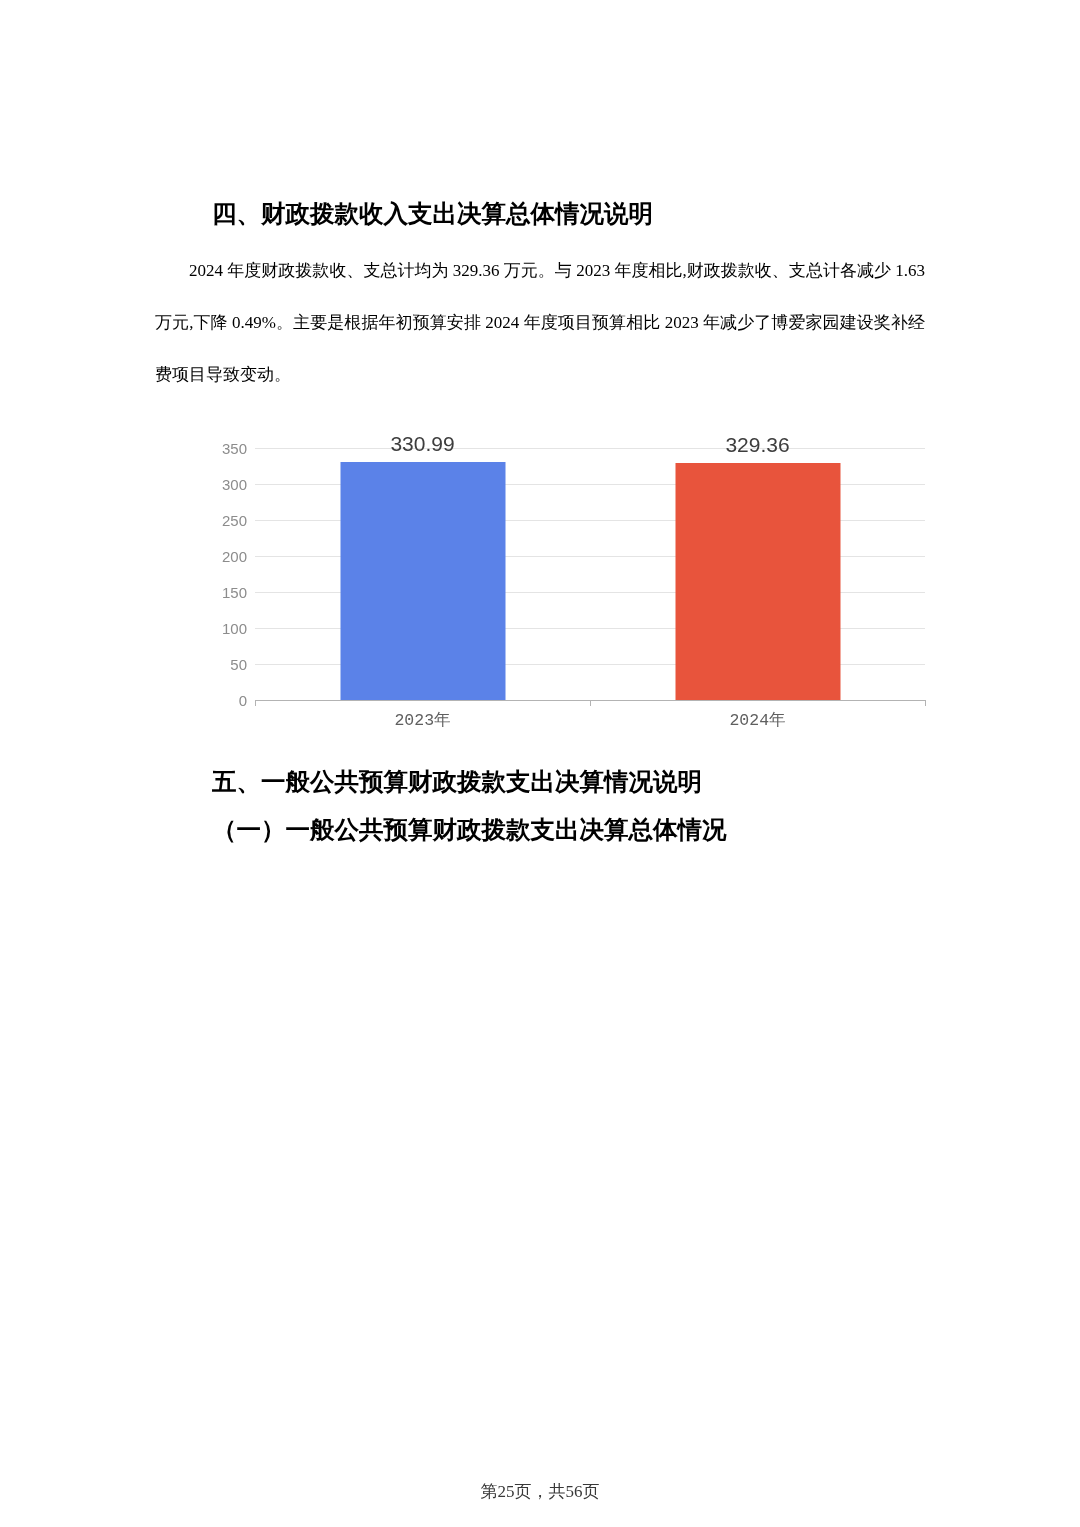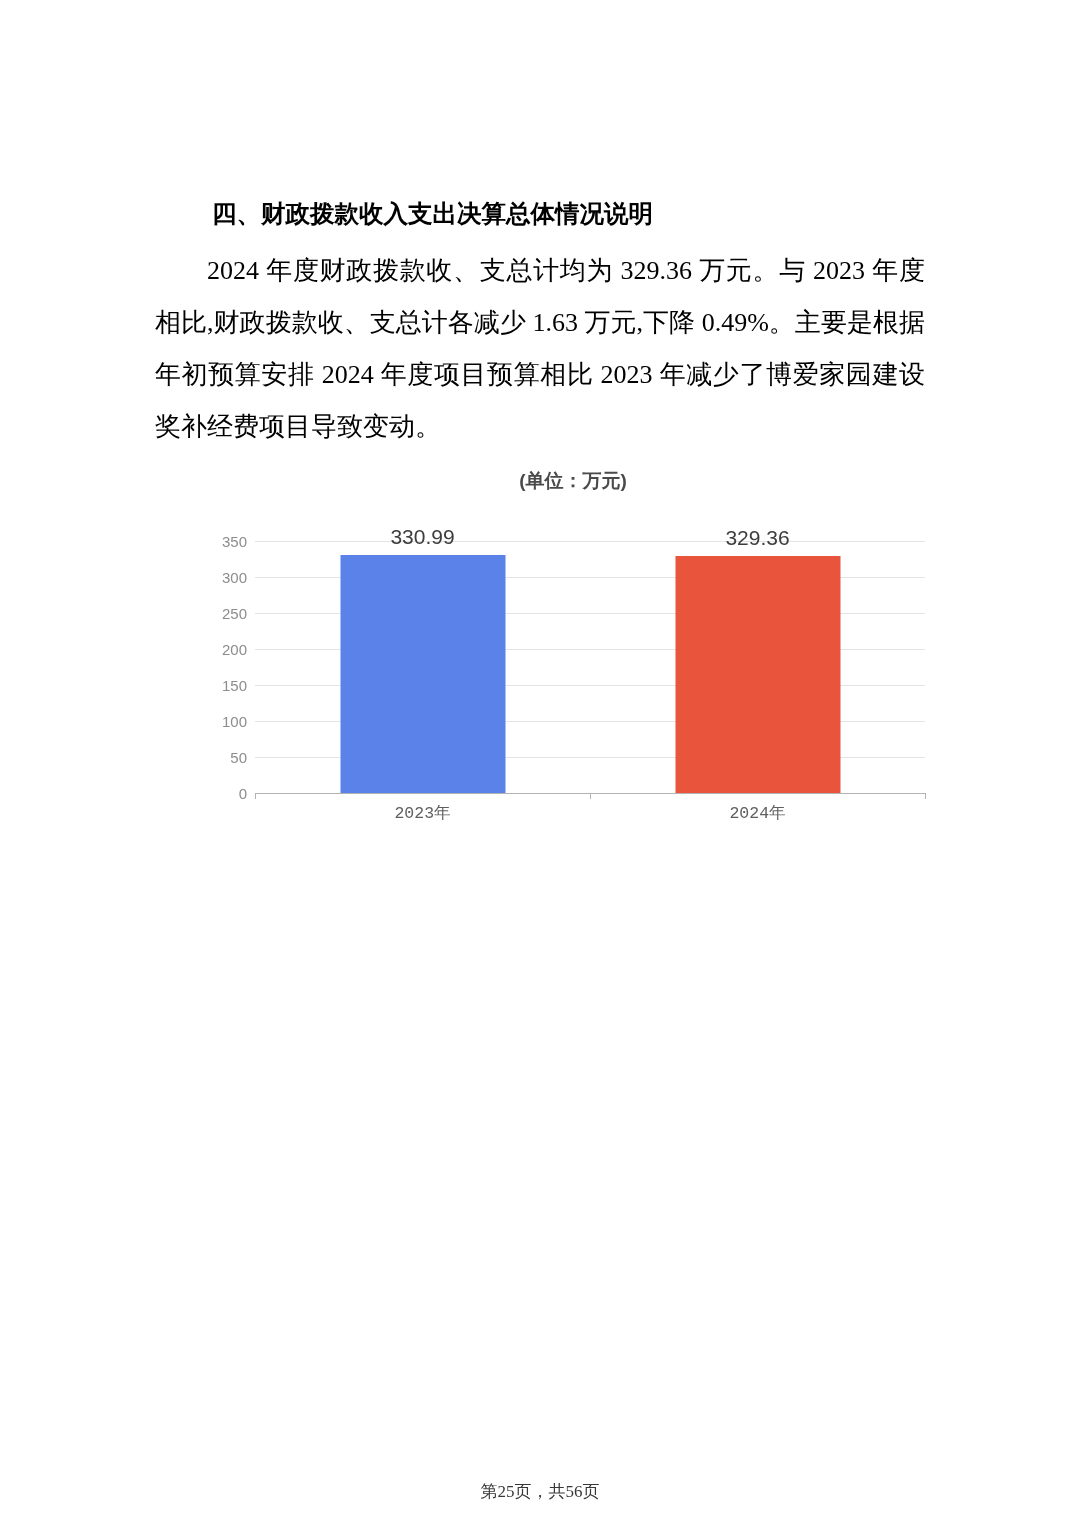--- a/index.html
+++ b/index.html
@@ -30,21 +30,21 @@
     font-family:"Liberation Serif","DejaVu Serif",serif;
     font-weight:600;
     font-size:24.5px;
     line-height:34px;
     margin:14px 0 0 0;
     padding-left:57px;
     color:#000;
   }
 
   .body-para {
-    font-size:26px;
+    font-size:17px;
     line-height:52px;
     text-align:justify;
     text-indent:2em;
     margin:14px 0 0 0;
     color:#000;
   }
 
   
   .chart-wrap { width:704px; margin:14px 0 0 66px; }
   .chart-title, .chart-subtitle {
@@ -91,21 +91,20 @@
 <body>
 
 <div class="page">
   <div class="content">
 
     <h2 class="sec-heading" id="s4-heading">四、财政拨款收入支出决算总体情况说明</h2>
 
     <p class="body-para">2024 年度财政拨款收、支总计均为 329.36 万元。与 2023 年度相比,财政拨款收、支总计各减少 1.63 万元,下降 0.49%。主要是根据年初预算安排 2024 年度项目预算相比 2023 年减少了博爱家园建设奖补经费项目导致变动。</p>
 
     <figure class="chart-wrap" style="margin-top:14px;">
-      <div class="chart-subtitle">(单位：万元)</div>
 
       <div class="chart-canvas">
         <div class="y-axis">
             <div class="ytick" style="top: 252px;">0</div>
             <div class="ytick" style="top: 216px;">50</div>
             <div class="ytick" style="top: 180px;">100</div>
             <div class="ytick" style="top: 144px;">150</div>
             <div class="ytick" style="top: 108px;">200</div>
             <div class="ytick" style="top: 72px;">250</div>
             <div class="ytick" style="top: 36px;">300</div>
@@ -125,19 +124,21 @@
             <div class="bar" style="left: 25%; height: 238.313px; background: rgb(91, 130, 232);"></div>
             <div class="value-label" style="left: 25%; bottom: 244.313px;">330.99</div>
             <div class="xtick" style="left: 25%;">2023年</div>
             <div class="bar" style="left: 75%; height: 237.139px; background: rgb(232, 84, 60);"></div>
             <div class="value-label" style="left: 75%; bottom: 243.139px;">329.36</div>
             <div class="xtick" style="left: 75%;">2024年</div>
           </div>
       </div>
     </figure>
 
+    <h2 class="sec-heading" id="s5-heading">五、一般公共预算财政拨款支出决算情况说明</h2>
 
+    <h3 class="sub-heading">（一）一般公共预算财政拨款支出决算总体情况</h3>
 
 
   </div>
 
   <div class="page-footer">第25页，共56页</div>
 </div>
 
 </body></html>

